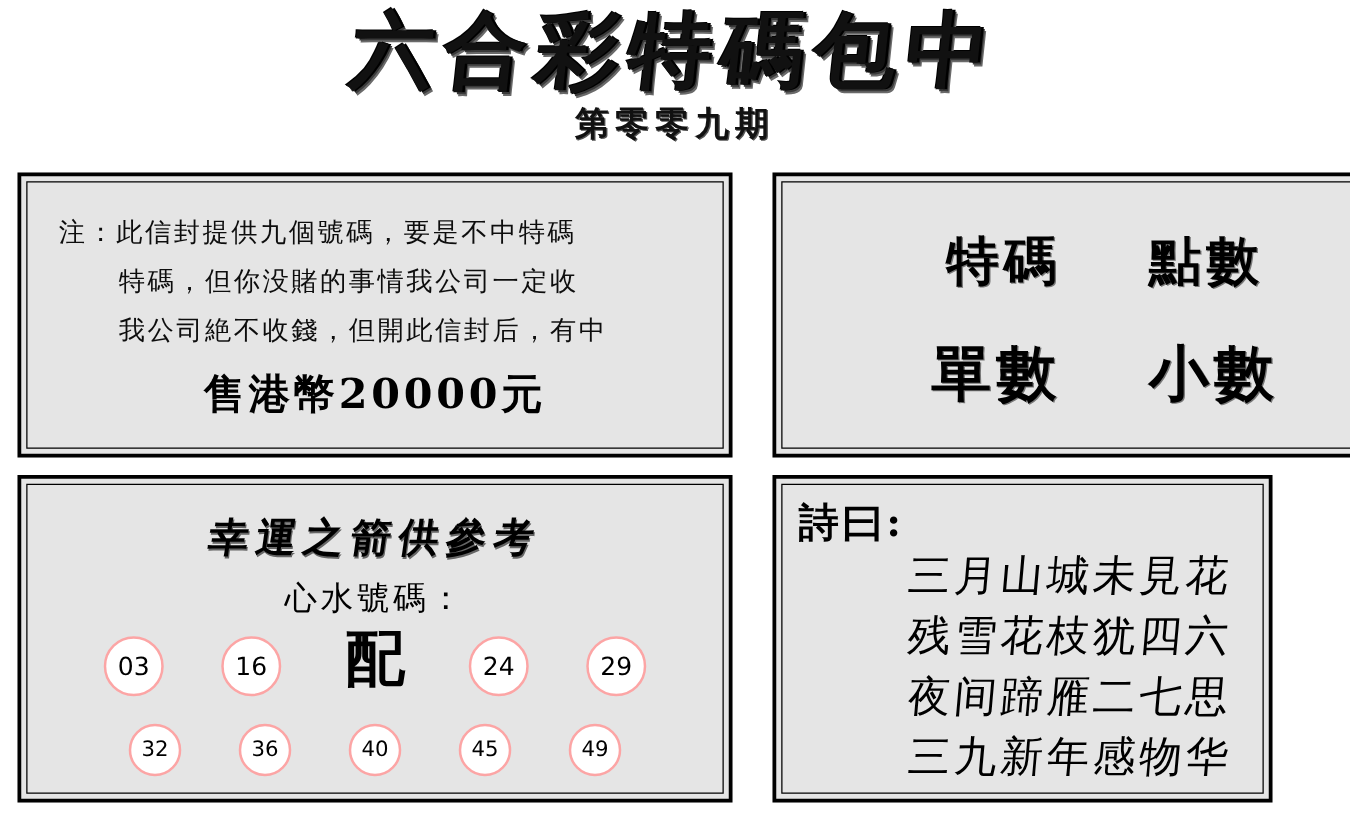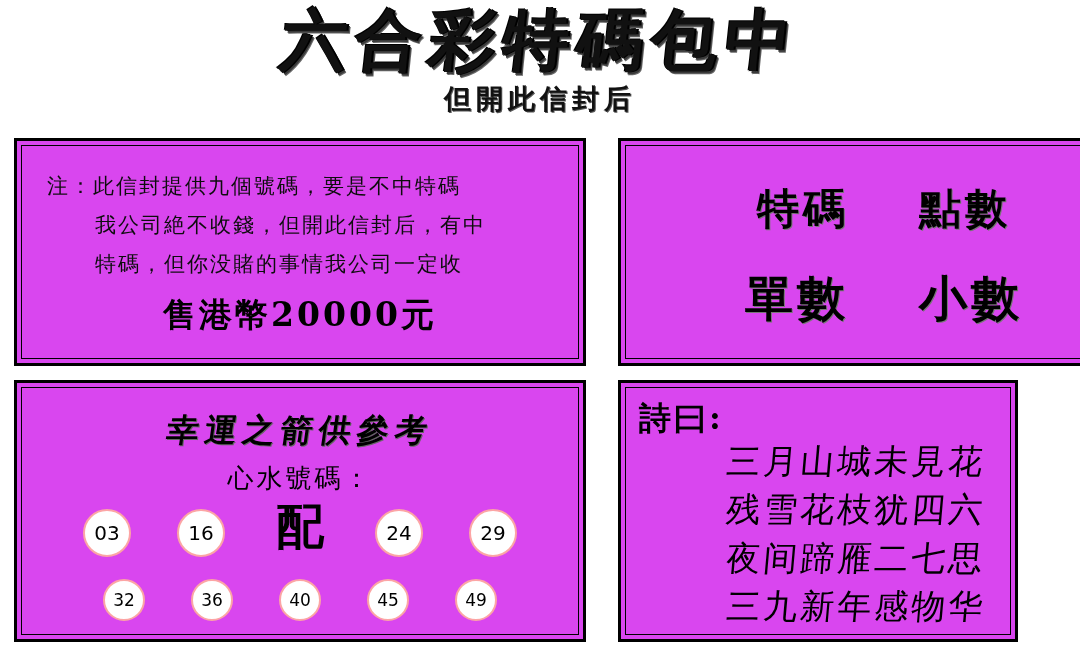--- a/index.html
+++ b/index.html
@@ -49,21 +49,21 @@
     font-size: 27px;
     letter-spacing: 5px;
     color: #111111;
     text-shadow: 1px 1px 0 #555;
   }
 
   
   .panel {
     position: absolute;
     border: 3px solid #000;
-    background: #d946ef;
+    background: #e5e5e5;
     box-sizing: border-box;
   }
   .panel-inner-line {
     position: absolute;
     border: 1px solid #000;
     left: 4px; top: 4px; right: 4px; bottom: 4px;
     box-sizing: border-box;
     pointer-events: none;
   }
 
@@ -202,29 +202,29 @@
     transform: skewX(-5deg);
   }
 </style>
 </head>
 <body>
 
 <div class="page">
 
   <div class="header">
     <div class="main-title">六合彩特碼包中</div>
-    <div class="sub-title">但開此信封后</div>
+    <div class="sub-title">第零零九期</div>
   </div>
 
   <div class="panel" id="panel-note">
     <div class="panel-inner-line"></div>
     <div class="note-body">
       <div class="note-line">注：此信封提供九個號碼，要是不中特碼</div>
+      <div class="note-line indent">特碼，但你没賭的事情我公司一定收</div>
       <div class="note-line indent">我公司絶不收錢，但開此信封后，有中</div>
-      <div class="note-line indent">特碼，但你没賭的事情我公司一定收</div>
     </div>
     <div class="note-price">售港幣20000元</div>
   </div>
 
   <div class="panel" id="panel-odds">
     <div class="panel-inner-line"></div>
     <div class="odds-grid">
       <div class="odds-row row1">
         <div class="odds-cell">特碼</div>
         <div class="odds-cell">點數</div>

